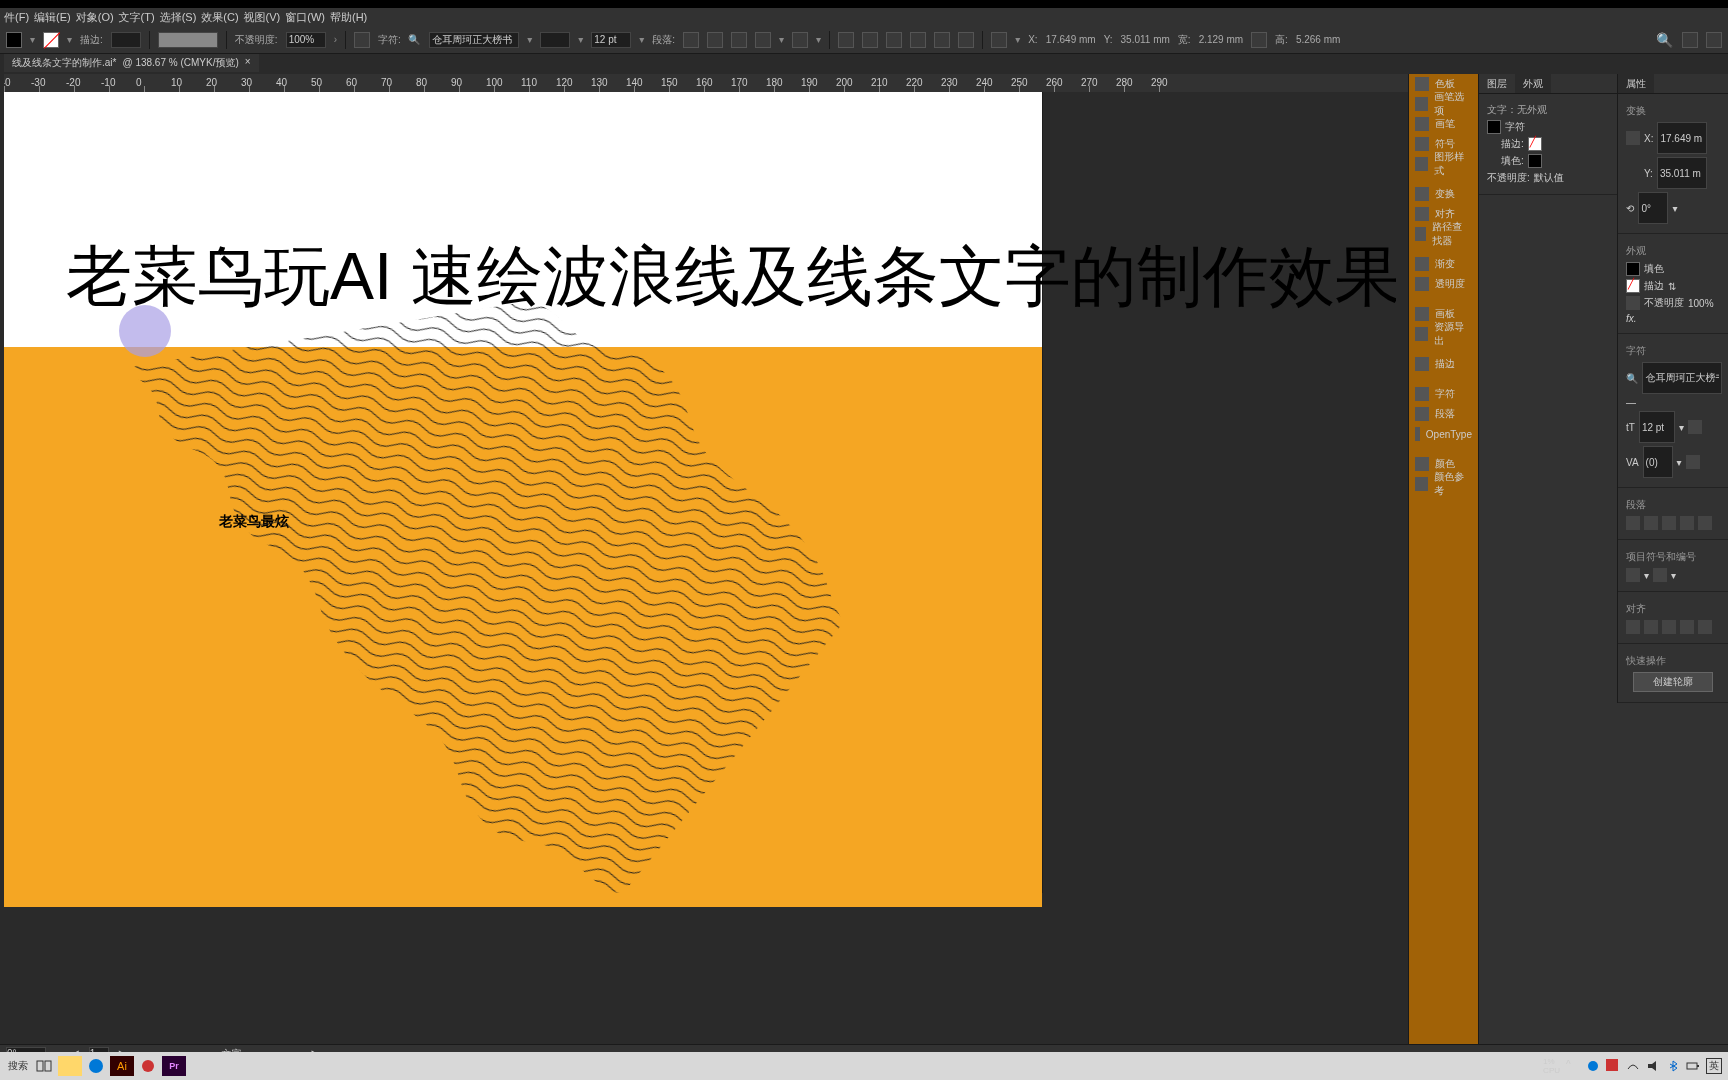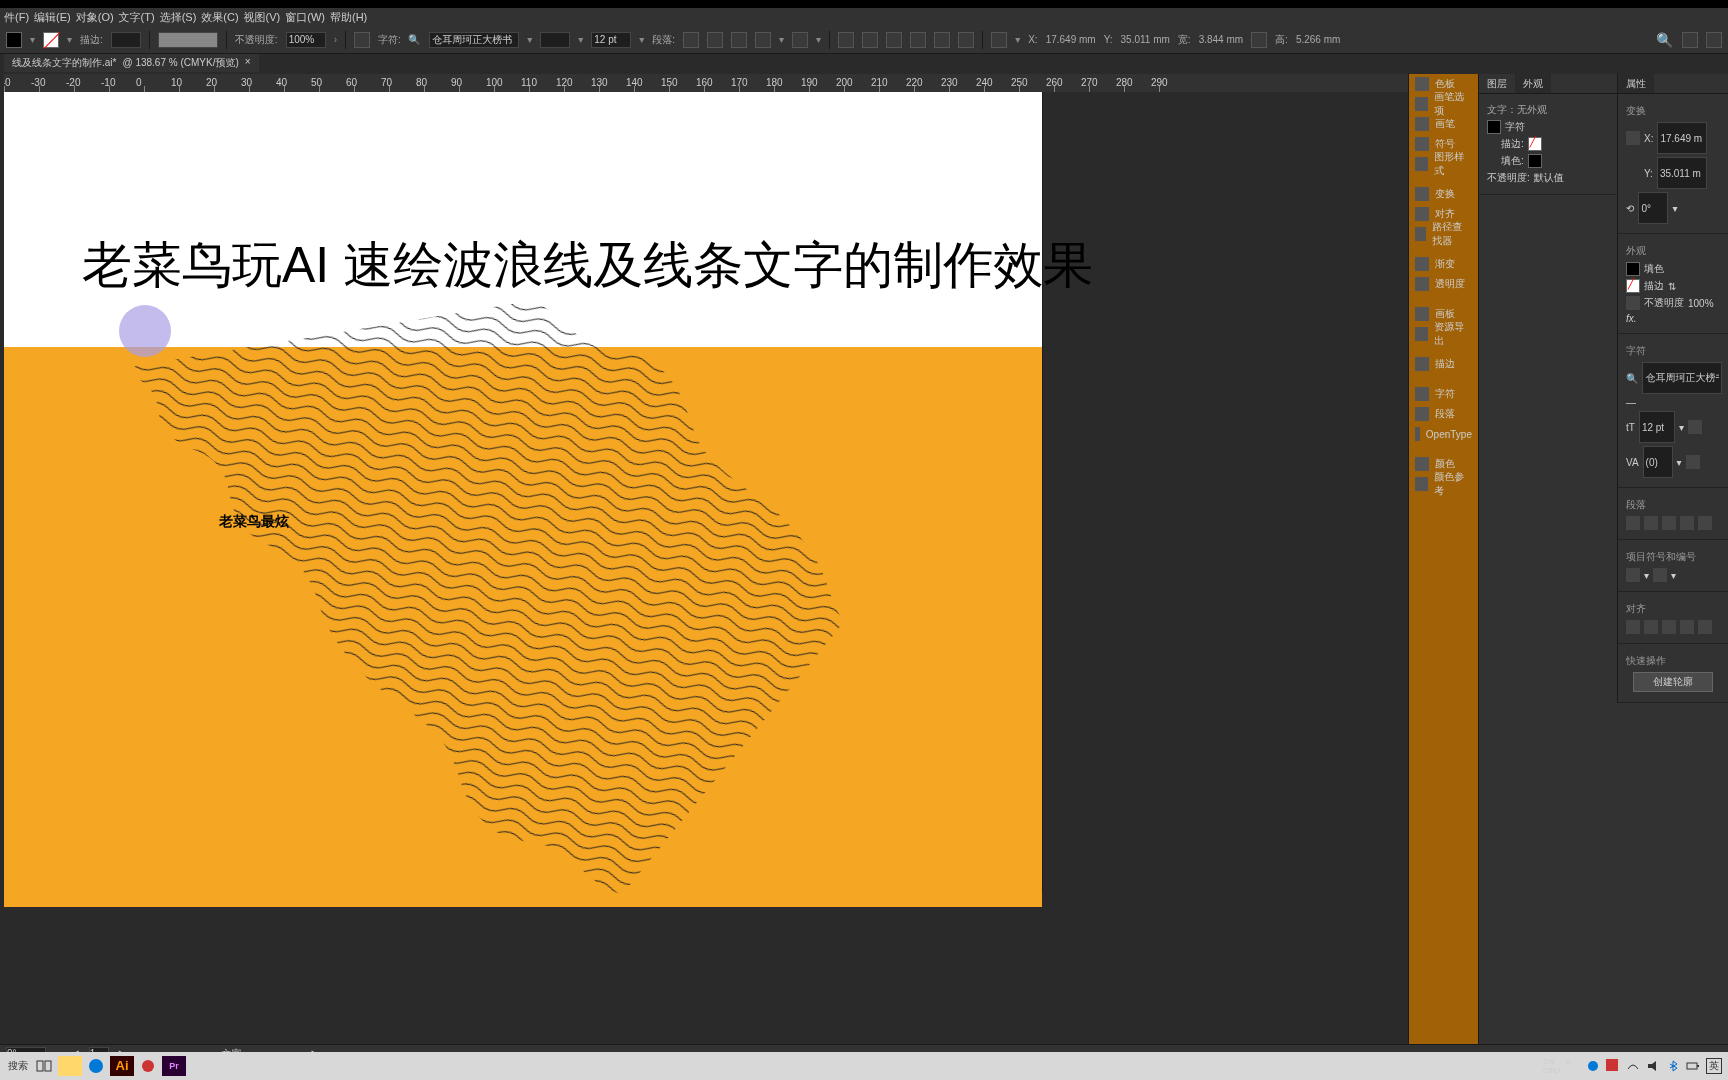--- a/index.html
+++ b/index.html
@@ -20,21 +20,21 @@
 .tabbar .tab{background:#323232;padding:2px 8px;font-size:10px;display:flex;gap:6px;}
 .main{display:flex;height:calc(100% - 110px);}
 .left-dock{width:4px;}
 .doc{flex:1;background:#2a2a2a;position:relative;overflow:hidden;}
 .ruler-h{height:18px;background:#323232;position:relative;color:#aaa;font-size:9px;}
 .ruler-h span{position:absolute;top:3px;}
 .ruler-h .tk{position:absolute;top:12px;width:1px;height:6px;background:#888;}
 .canvas-wrap{position:relative;height:calc(100% - 18px);overflow:hidden;}
 .artboard{position:absolute;left:0px;top:0;width:1038px;height:800px;background:#fff;box-shadow:0 0 0 1px rgba(0,0,0,.3);}
 .orange{position:absolute;left:0;top:255px;width:1038px;height:560px;background:#f5a623;}
-.title-text{position:absolute;left:62px;top:140px;font-size:50px;color:#000;font-weight:400;white-space:nowrap;font-family:"SimHei",sans-serif;margin-left:16px;}
+.title-text{position:absolute;left:62px;top:140px;font-size:66px;color:#000;font-weight:400;white-space:nowrap;font-family:"SimHei",sans-serif;}
 .cursor-dot{position:absolute;left:115px;top:213px;width:52px;height:52px;border-radius:50%;background:rgba(170,160,230,.7);}
 .small-text{position:absolute;left:215px;top:421px;font-size:14px;color:#000;font-weight:bold;font-family:"KaiTi",serif;}
 .wave-shape{position:absolute;left:130px;top:200px;width:740px;height:630px;}
 .mid-dock{width:70px;background:#a16207;border-left:1px solid #1a1a1a;}
 .dock-item{height:20px;display:flex;align-items:center;padding:0 6px;gap:6px;cursor:default;}
 .dock-item .di{width:14px;height:14px;background:#555;}
 .dock-sep{height:10px;}
 .right-panel{width:250px;background:#323232;border-left:1px solid #1a1a1a;display:flex;flex-direction:column;}
 .rp-tabs{height:20px;display:flex;border-bottom:1px solid #1a1a1a;}
 .rp-tabs span{padding:3px 8px;font-size:10px;}
@@ -111,21 +111,21 @@
   <div class="ico"></div>
   <div class="ico"></div>
   <div class="sep"></div>
   <div class="ico"></div>
   <span style="color:#888">▾</span>
   <span class="lbl">X:</span>
   <span class="lbl">17.649 mm</span>
   <span class="lbl">Y:</span>
   <span class="lbl">35.011 mm</span>
   <span class="lbl">宽:</span>
-  <span class="lbl">3.844 mm</span>
+  <span class="lbl">2.129 mm</span>
   <div class="ico"></div>
   <span class="lbl">高:</span>
   <span class="lbl">5.266 mm</span>
   <div class="spacer"></div>
   <span style="font-size:14px">🔍</span>
   <div class="ico"></div>
   <div class="ico"></div>
 </div>
 
 <div class="tabbar">
@@ -485,21 +485,21 @@
         <rect x="1" y="3" width="6" height="10" fill="none" stroke="#333"></rect>
         <rect x="9" y="3" width="6" height="10" fill="none" stroke="#333"></rect>
       </svg>
     </div>
   <div class="tb" style="background:#ffd76a"></div>
   <div class="tb">
       <svg width="16" height="16">
         <circle cx="8" cy="8" r="7" fill="#0078d7"></circle>
       </svg>
     </div>
-  <div class="tb" style="background:#330000;color:#ff9a00;font-size:13px;font-weight:bold;text-align:center;line-height:20px">Ai</div>
+  <div class="tb" style="background:#330000;color:#ff9a00;font-size:11px;font-weight:normal;text-align:center;line-height:20px">Ai</div>
   <div class="tb">
       <svg width="16" height="16">
         <circle cx="8" cy="8" r="6" fill="#c33"></circle>
       </svg>
     </div>
   <div class="tb" style="background:#2a0033;color:#e387ff;font-size:9px;font-weight:bold;text-align:center;line-height:20px">Pr</div>
   <div class="tb-sp"></div>
   <div class="tray">
     <span style="white-space:pre;font-size:8px;line-height:9px">1%
 CPU</span>

